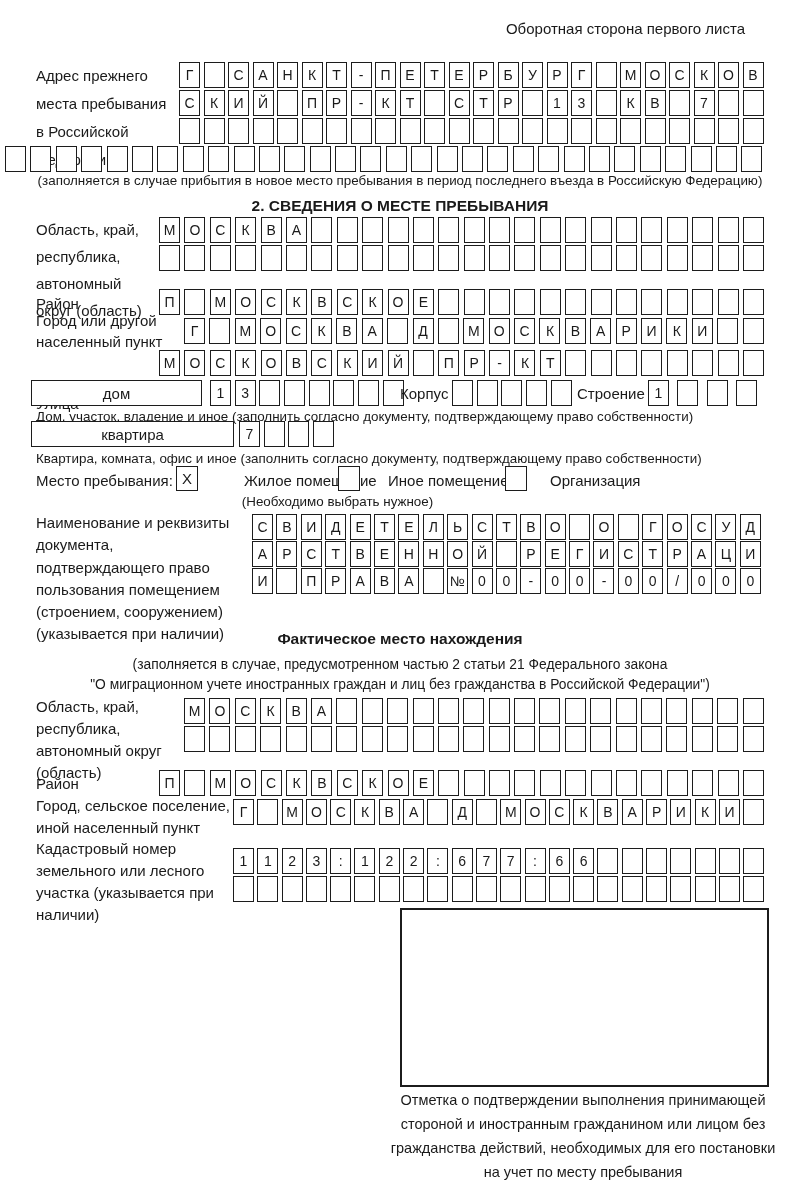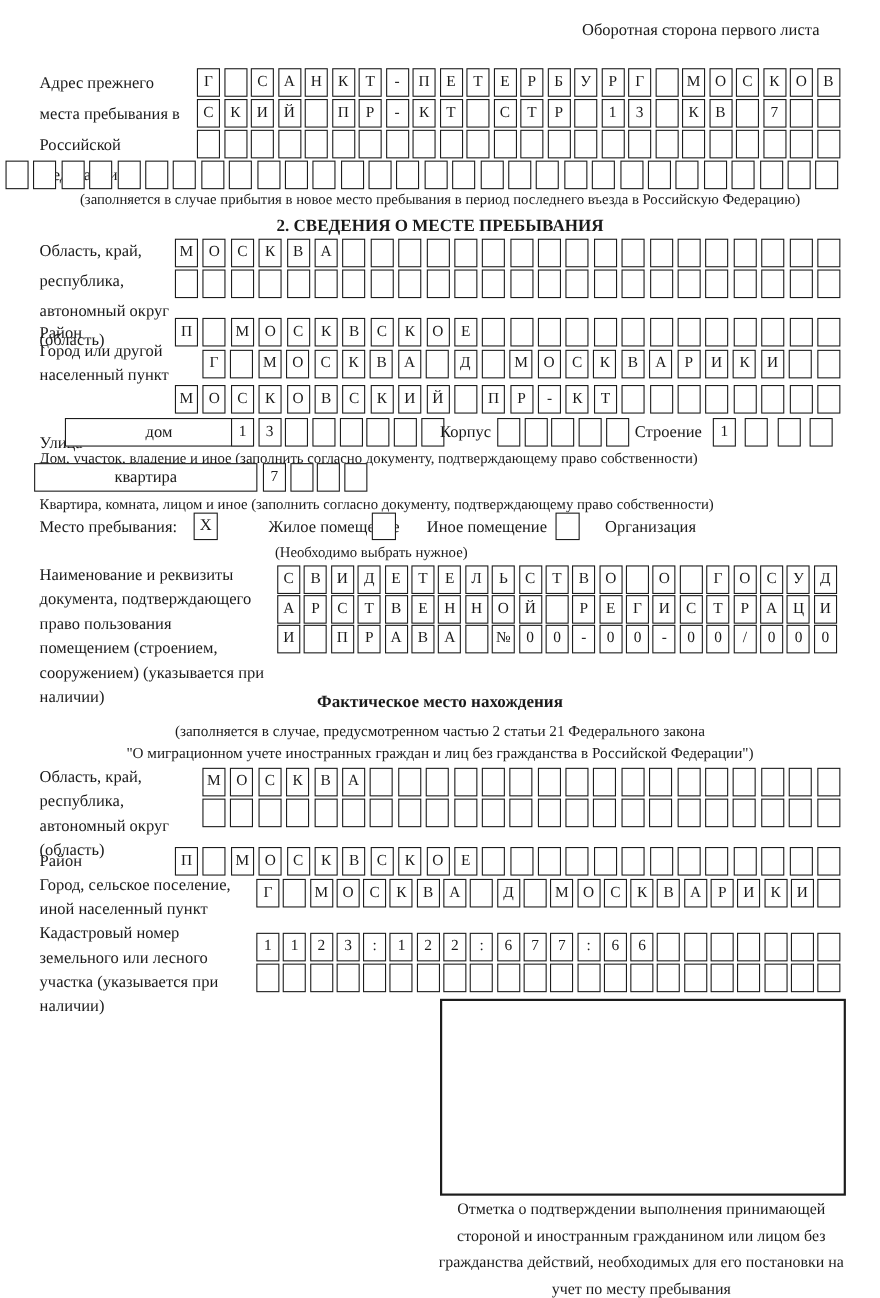--- a/index.html
+++ b/index.html
@@ -1,17 +1,17 @@
 <!DOCTYPE html>
 <html><head>
 <meta charset="utf-8">
 <style>
   html,body{margin:0;padding:0;background:#fff;}
   .page{position:relative;width:800px;height:1180px;background:#fff;
-        font-family:Liberation Serif, serif;color:#1a1a1a;overflow:hidden;}
+        font-family:Liberation Sans, sans-serif;color:#1a1a1a;overflow:hidden;}
   .lbl{position:absolute;font-size:15px;line-height:21px;}
   .cap{position:absolute;font-size:13.4px;line-height:17px;}
   .ttl{position:absolute;left:0;width:800px;text-align:center;font-weight:bold;font-size:15.5px;}
   .cellrow{position:absolute;display:flex;gap:3.7px;}
   .cell{width:21px;height:26px;border:1.6px solid #1c1c1c;box-sizing:border-box;
         display:flex;align-items:center;justify-content:center;
         font-size:14px;background:#fff;flex:0 0 auto;}
   .wbox{position:absolute;height:26px;border:1.6px solid #1c1c1c;box-sizing:border-box;
         display:flex;align-items:center;justify-content:center;font-size:15px;background:#fff;}
   .chk{position:absolute;width:22px;height:25px;border:1.6px solid #1c1c1c;box-sizing:border-box;
@@ -270,21 +270,21 @@
       <div class="cell"></div>
       <div class="cell"></div>
       <div class="cell"></div>
       <div class="cell"></div>
       <div class="cell"></div>
       <div class="cell"></div>
       <div class="cell"></div>
       <div class="cell"></div>
     </div>
 
-  <div class="wbox" style="left:31px;top:380px;width:171px;margin-left:28px;">дом</div>
+  <div class="wbox" style="left:31px;top:380px;width:171px;">дом</div>
   <div class="cellrow" style="left:210px;top:380px;gap:3.7px;">
       <div class="cell">1</div>
       <div class="cell">3</div>
       <div class="cell"></div>
       <div class="cell"></div>
       <div class="cell"></div>
       <div class="cell"></div>
       <div class="cell"></div>
       <div class="cell"></div>
     </div>
@@ -305,21 +305,21 @@
     </div>
   <div class="cap" style="left:36px;top:408px;width:740px;">Дом, участок, владение и иное (заполнить согласно документу, подтверждающему право собственности)</div>
 
   <div class="wbox" style="left:31px;top:421px;width:203px;">квартира</div>
   <div class="cellrow" style="left:239px;top:421px;gap:3.7px;">
       <div class="cell">7</div>
       <div class="cell"></div>
       <div class="cell"></div>
       <div class="cell"></div>
     </div>
-  <div class="cap" style="left:36px;top:450px;width:740px;">Квартира, комната, лицом и иное (заполнить согласно документу, подтверждающему право собственности)</div>
+  <div class="cap" style="left:36px;top:450px;width:740px;">Квартира, комната, офис и иное (заполнить согласно документу, подтверждающему право собственности)</div>
 
   <div class="lbl" style="left:36px;top:470px;">Место пребывания:</div>
   <div class="chk" style="left:176px;top:466px;">X</div>
   <div class="lbl" style="left:208px;top:470px;margin-left:36px;">Жилое помещение</div>
   <div class="chk" style="left:338px;top:466px;"></div>
   <div class="lbl" style="left:388px;top:470px;">Иное помещение</div>
   <div class="chk" style="left:505px;top:466px;"></div>
   <div class="lbl" style="left:550px;top:470px;">Организация</div>
   <div class="cap" style="left:165px;top:493px;width:345px;text-align:center;">(Необходимо выбрать нужное)</div>
 

